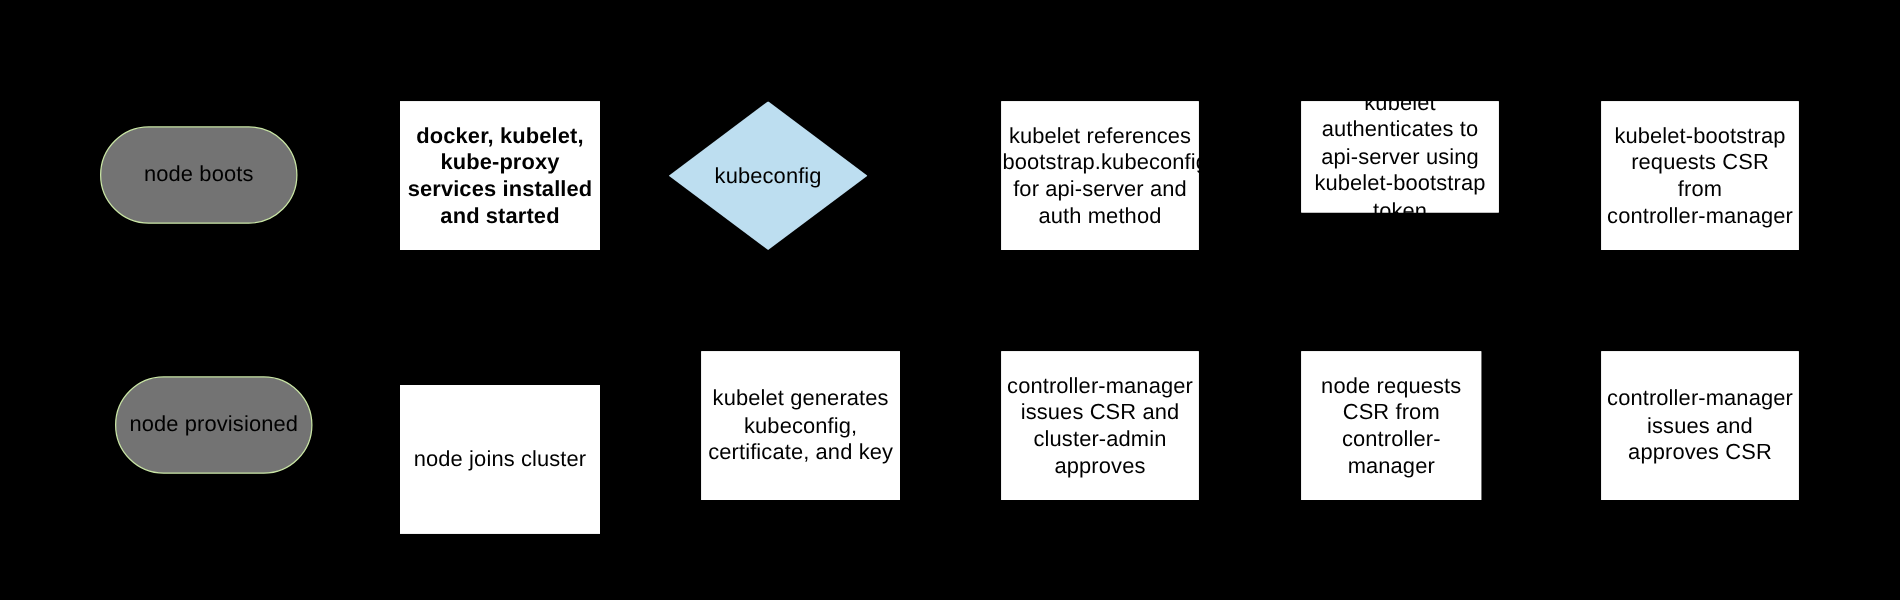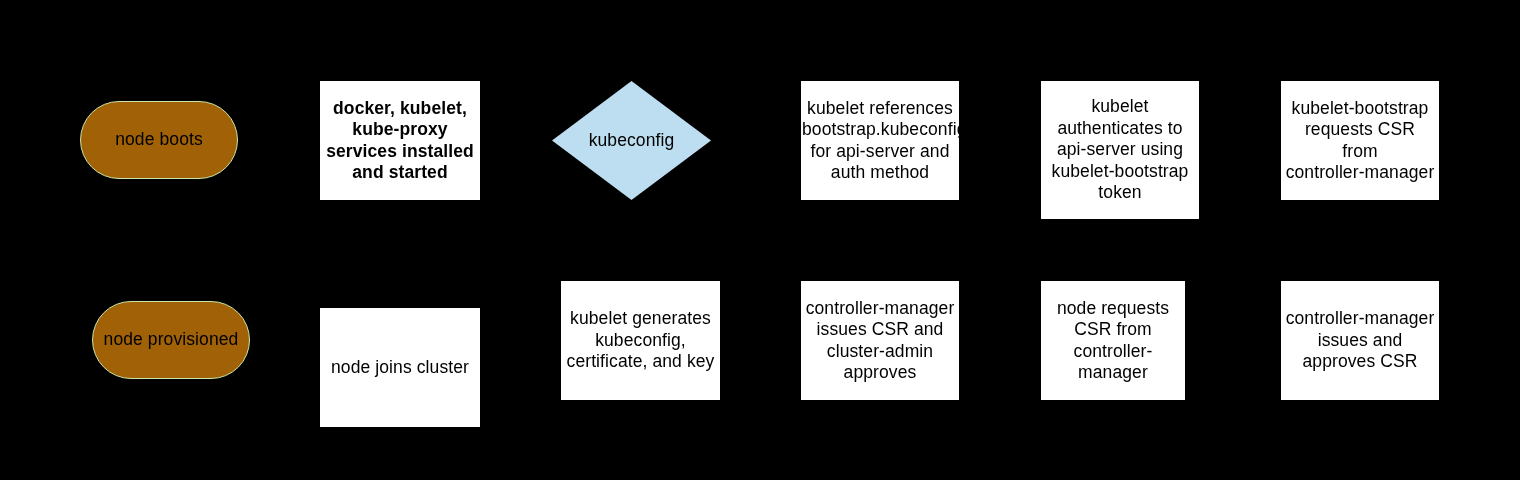--- a/index.html
+++ b/index.html
@@ -39,21 +39,21 @@
     white-space: pre-line;
     width: 100%;
     padding: 0 1px;
   }
   
   .shape-rect {
     background: #FFFFFF;
     border: 1px solid #FFFFFF;
   }
   .shape-pill {
-    background: #a16207;
+    background: #737373;
     border: 1px solid #C9E5A5;
     border-radius: 40px;
     align-items: center;
   }
   .shape-diamond {
     background: transparent;
     border: none;
   }
   .shape-diamond .diamond-bg {
     position: absolute;
@@ -84,31 +84,31 @@
 <div id="canvas">
     <div class="node shape-pill" style="left: 80px; top: 101px; width: 158px; height: 78px;">
       <span class="label">node boots</span>
     </div>
     <div class="node shape-rect" style="left: 320px; top: 81px; width: 160px; height: 119px; font-weight: bold;">
       <span class="label">docker, kubelet,
 kube-proxy
 services installed
 and started</span>
     </div>
-    <div class="node shape-diamond" style="left: 552px; top: 81px; width: 159px; height: 119px;">
+    <div class="node shape-diamond" style="left: 535px; top: 81px; width: 159px; height: 119px;">
       <div class="diamond-bg"></div>
       <span class="label">kubeconfig</span>
     </div>
     <div class="node shape-rect overflow-x" style="left: 801px; top: 81px; width: 158px; height: 119px;">
       <span class="label">kubelet references
 bootstrap.kubeconfig
 for api-server and
 auth method</span>
     </div>
-    <div class="node shape-rect" style="left: 1041px; top: 81px; width: 158px; height: 138px;">
+    <div class="node shape-rect" style="left: 1041px; top: 81px; width: 158px; height: 89px;">
       <span class="label">kubelet
 authenticates to
 api-server using
 kubelet-bootstrap
 token</span>
     </div>
     <div class="node shape-rect" style="left: 1281px; top: 81px; width: 158px; height: 119px;">
       <span class="label">kubelet-bootstrap
 requests CSR
 from

